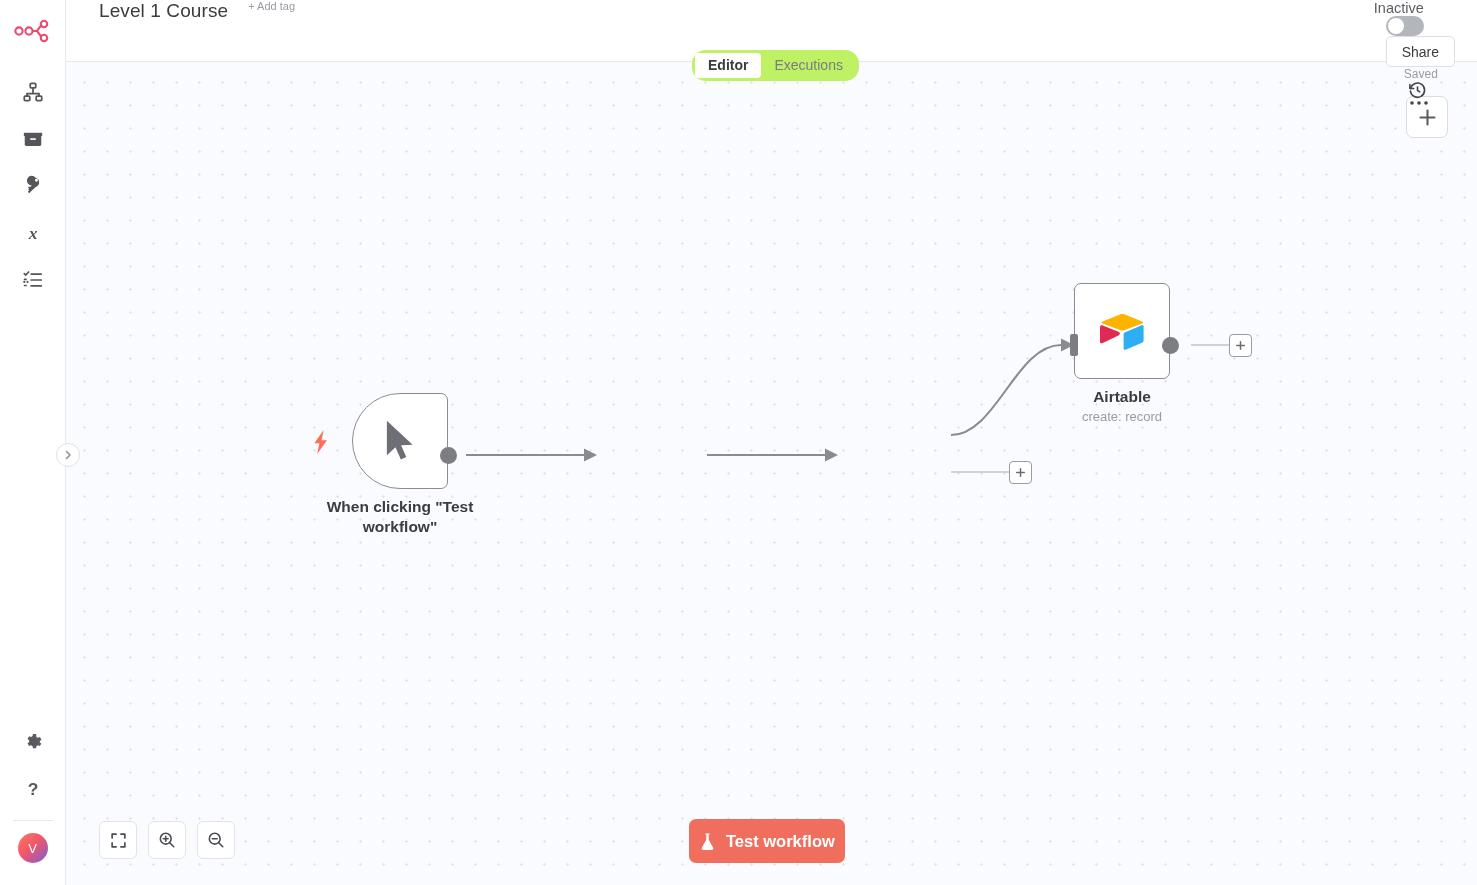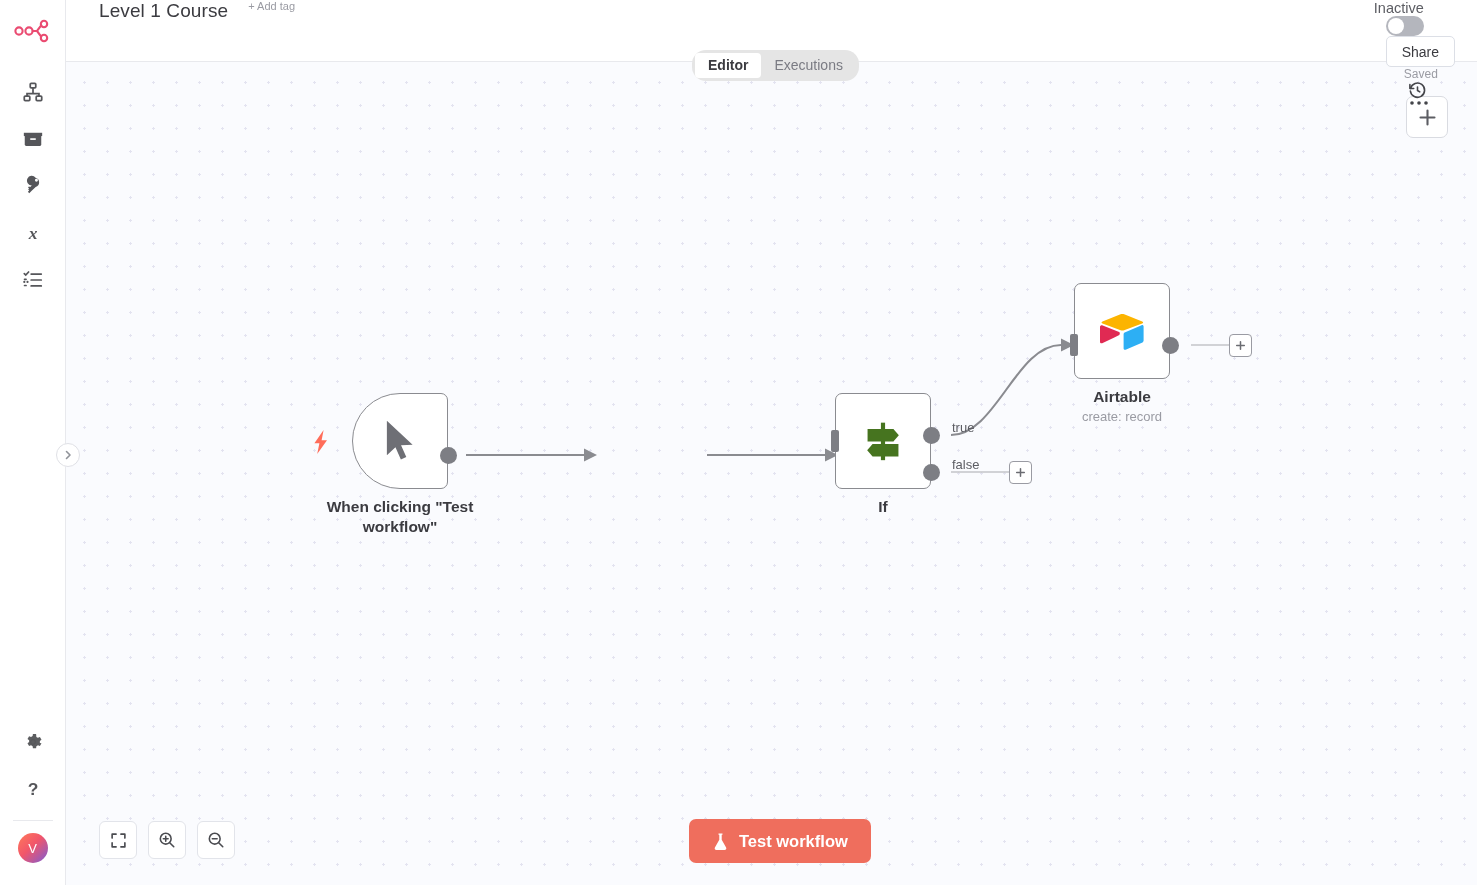--- a/index.html
+++ b/index.html
@@ -66,21 +66,21 @@
     font-size: 14px; color: #3b3b40; cursor: pointer;
     display: flex; align-items: center; font-family: inherit;
   }
   #saved-label { margin-left: 32px; font-size: 12px; color: #9a9ba3; }
   #history-btn { margin-left: 26px; cursor: pointer; color: #44454a; display: flex; align-items: center; }
   #more-btn { margin-left: 28px; cursor: pointer; color: #44454a; display: flex; align-items: center; font-size: 20px; letter-spacing: 1px; line-height: 10px; }
 
   
   #tabs {
     position: absolute; left: 692px; top: 50px; z-index: 35;
-    display: flex; background: #e5e5e5; border-radius: 14px; padding: 3px;
+    display: flex; background: #bef264; border-radius: 14px; padding: 3px;
   }
   .tab {
     padding: 4px 13px 5px 13px; font-size: 14px; border-radius: 4px;
     cursor: pointer; color: #7a7b83;
   }
   .tab.active { background: #fff; color: #3b3b40; font-weight: bold; }
 
   
   #canvas {
     position: absolute; left: 66px; top: 62px; width: 1411px; height: 823px;
@@ -137,21 +137,21 @@
     display: flex; align-items: center; justify-content: center;
     cursor: pointer; color: #5c5d63; z-index: 20;
   }
   #zoom-controls { position: absolute; left: 33px; top: 759px; display: flex; gap: 11px; z-index: 20; }
   .zoom-btn {
     width: 38px; height: 38px; background: #fff; border: 1px solid #e2e4ea;
     border-radius: 6px; display: flex; align-items: center; justify-content: center;
     cursor: pointer; color: #4a4b50;
   }
   #test-workflow-btn {
-    position: absolute; left: 623px; top: 757px; height: 44px; padding: 0 23px;
+    position: absolute; left: 623px; top: 757px; height: 44px; padding: 0 10px;
     background: #ef6e5d; border: none; border-radius: 7px; color: #fff;
     font-size: 16.5px; font-weight: bold; font-family: inherit;
     display: flex; align-items: center; gap: 10px; cursor: pointer; z-index: 20;
   }
 </style>
 </head>
 <body>
 
 <div id="app">
 
@@ -287,35 +287,20 @@
       <div class="bolt" style="left:-39px; top:37px;">
         <svg width="16" height="24" viewBox="0 0 16 24">
           <path d="M10.6 0 L1.4 13.2 L6.4 13.2 L4.2 24 L14 10.2 L8.6 10.2 Z" fill="#ff6d5a"></path>
         </svg>
       </div>
       <div class="port-out" style="left:88px; top:54px;"></div>
       <div class="node-label">When clicking "Test workflow"</div>
     </div>
 
 
-    <div class="node" style="left:769px; top:331px;">
-      <div class="port-in" style="left:-4px; top:37px;"></div>
-      <div class="node-box">
-        <svg width="50" height="50" viewBox="0 0 24 24">
-          <rect x="11" y="3.2" width="2" height="18" fill="#46741f"></rect>
-          <path d="M4.6 6.2 H17 L19.6 9.2 L17 12.2 H4.6 Z" fill="#46741f"></path>
-          <path d="M19.4 13.4 H7 L4.4 16.4 L7 19.4 H19.4 Z" fill="#46741f"></path>
-        </svg>
-      </div>
-      <div class="port-out" style="left:88px; top:34px;"></div>
-      <div class="port-out" style="left:88px; top:71px;"></div>
-      <div class="branch-label" style="left:117px; top:27px;">true</div>
-      <div class="branch-label" style="left:117px; top:64px;">false</div>
-      <div class="node-label">If</div>
-    </div>
 
     <div class="plus-box" style="left:943px; top:399px;">
       <svg width="13" height="13" viewBox="0 0 24 24" fill="none" stroke="currentColor" stroke-width="2.8" stroke-linecap="round">
         <path d="M12 5v14M5 12h14"></path>
       </svg>
     </div>
 
     <div class="node" style="left:1008px; top:221px;">
       <div class="port-in" style="left:-4px; top:51px;"></div>
       <div class="node-box">

